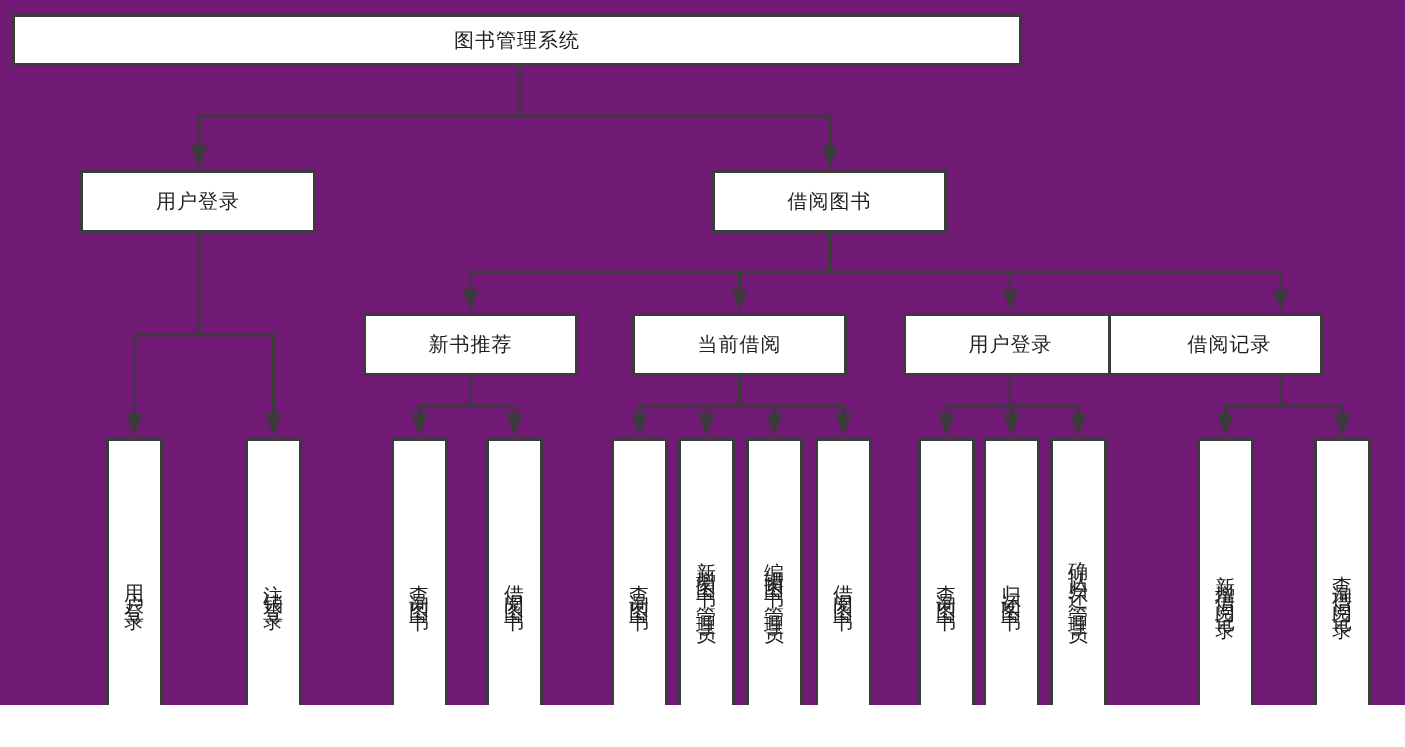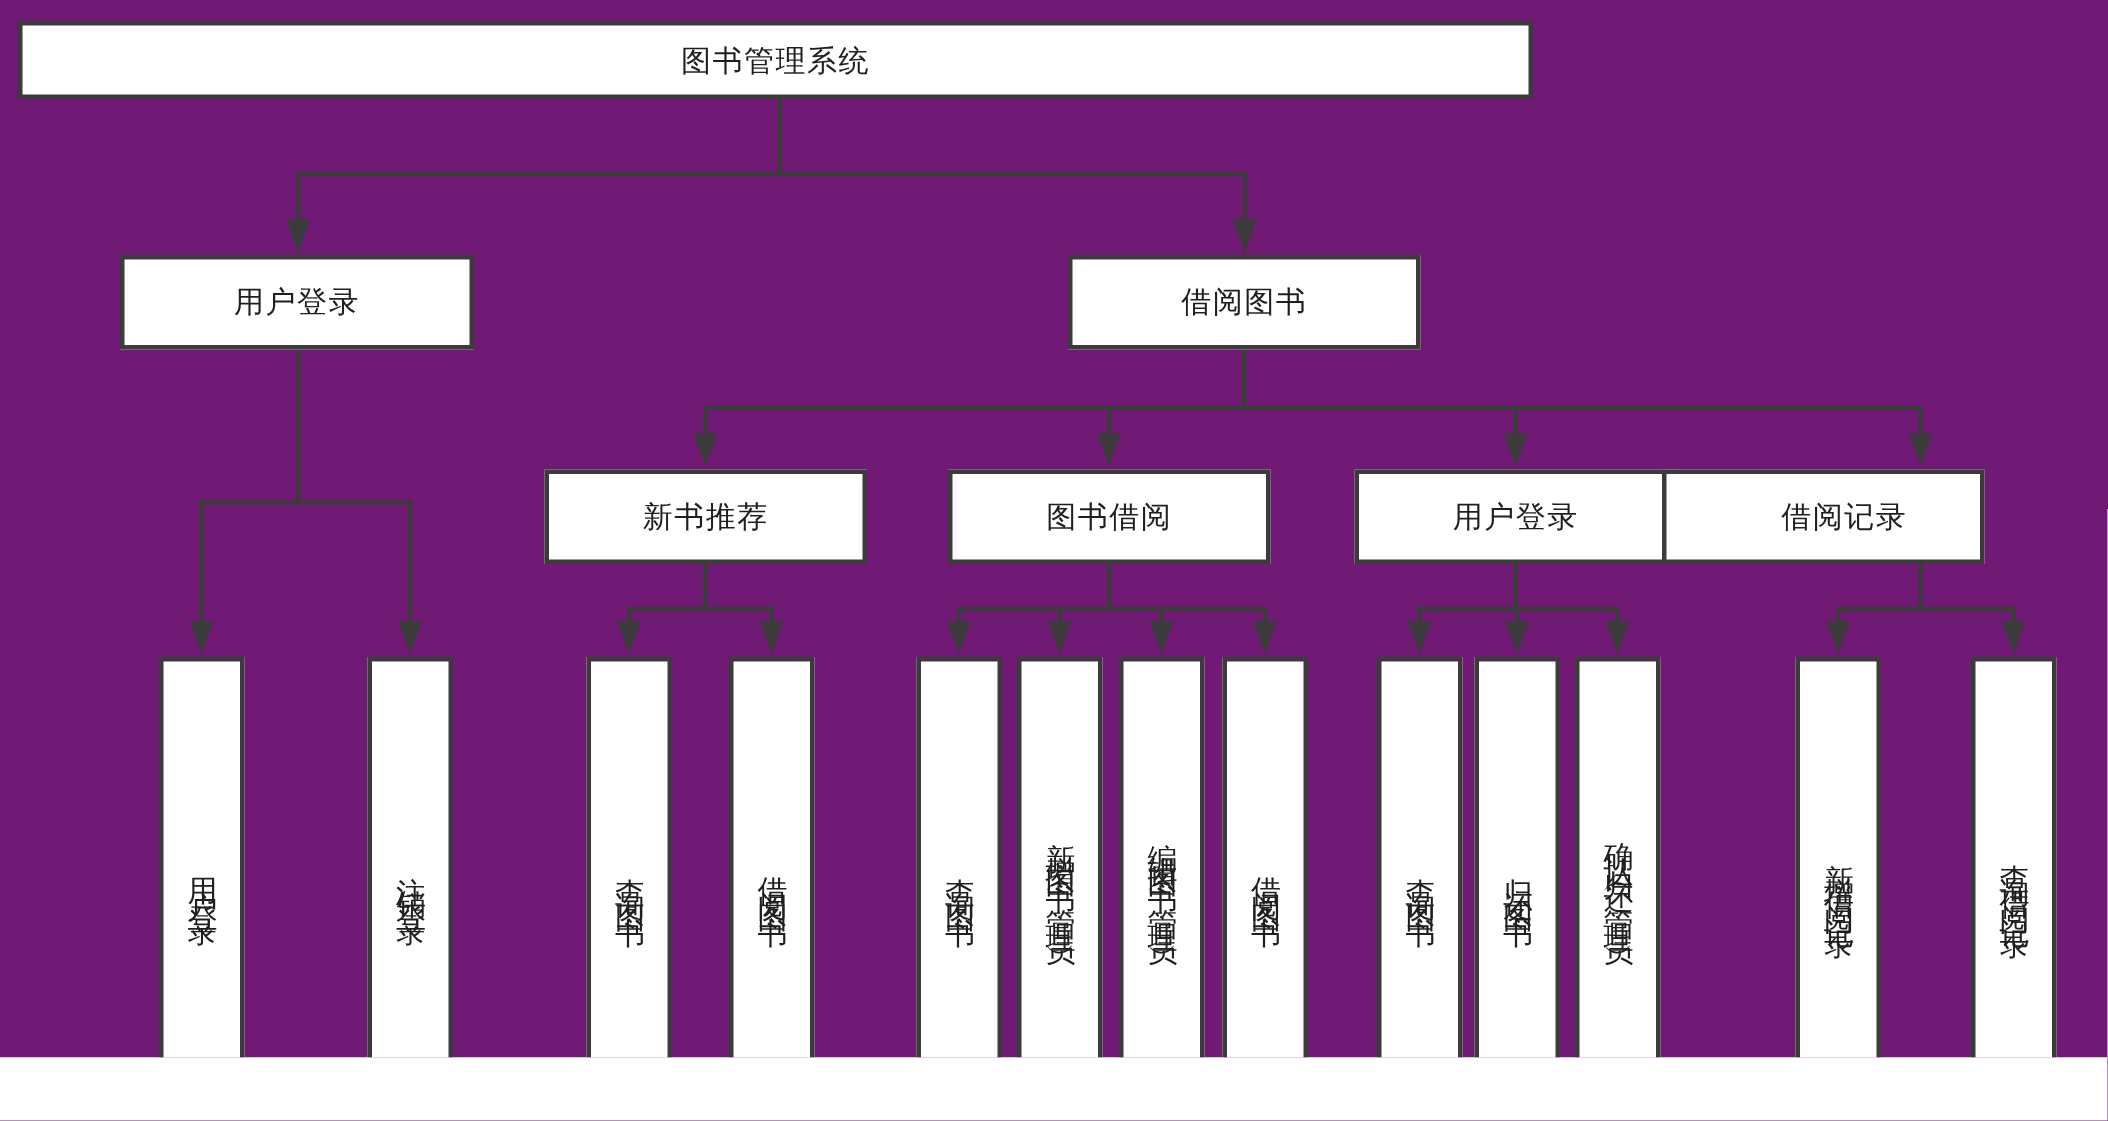--- a/index.html
+++ b/index.html
@@ -127,21 +127,21 @@
     <span>用户登录</span>
   </div>
   <div class="node node-l2 node-h" style="left:712px; top:170px; width:235px;">
     <span>借阅图书</span>
   </div>
 
   <div class="node node-l3 node-h" style="left:363px; top:313px; width:215px;">
     <span>新书推荐</span>
   </div>
   <div class="node node-l3 node-h" style="left:632px; top:313px; width:215px;">
-    <span>图书借阅</span>
+    <span>当前借阅</span>
   </div>
   <div class="node node-l3 node-h" style="left:903px; top:313px; width:215px;">
     <span>用户登录</span>
   </div>
   <div class="node node-l3 node-h" style="left:1108px; top:313px; width:215px;padding-left:28px;">
     <span>借阅记录</span>
   </div>
 
   <div class="node leaf" style="left:106px;">
     <span class="vtext">用户登录</span>

